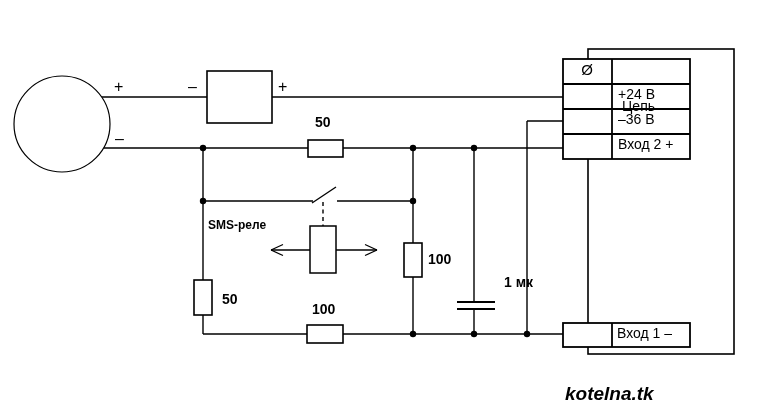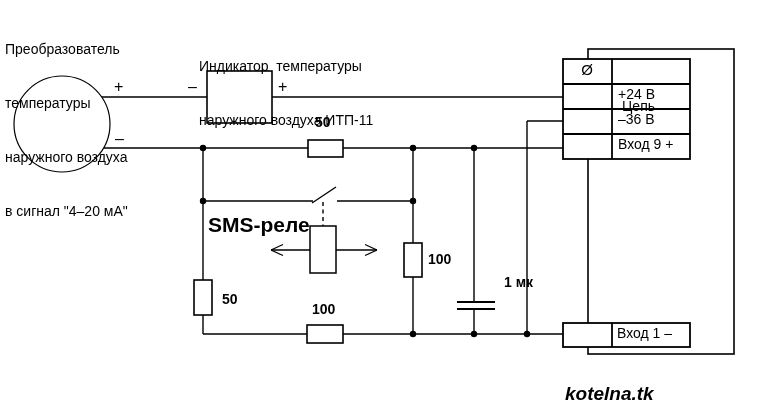--- a/index.html
+++ b/index.html
@@ -6,21 +6,21 @@
   html,body { margin:0; padding:0; background:var(--paper); }
   .stage {
     position:relative; width:770px; height:420px;
     background:var(--paper); color:var(--ink);
     font-family:"Liberation Sans", sans-serif; overflow:hidden;
   }
   .stage svg { position:absolute; left:0; top:0; }
   .cap { position:absolute; font-size:14px; line-height:18px; white-space:pre; }
   .lbl { position:absolute; font-size:14px; line-height:14px; white-space:pre;font-weight:bold; }
   .sign { position:absolute; font-size:16px; line-height:16px; }
-  .sms  { position:absolute; font-size:21px; line-height:16px; font-weight:bold; }
+  .sms  { position:absolute; font-size:12px; line-height:16px; font-weight:bold; }
   .wm   { position:absolute; font-size:19px; line-height:19px; font-weight:bold; font-style:italic; }
   .tcell{ position:absolute; font-size:14px; line-height:14px; white-space:pre; }
   .sym  { position:absolute; font-size:15px; line-height:15px; width:18px; text-align:center; }
 </style>
 </head>
 <body>
 
 <div class="stage">
 
   <svg width="770" height="420" viewBox="0 0 770 420">
@@ -87,47 +87,37 @@
       <line x1="563" y1="109" x2="690" y2="109"></line>
       <line x1="563" y1="134" x2="690" y2="134"></line>
       <line x1="612" y1="59" x2="612" y2="159"></line>
     </g>
     <g stroke="var(--ink)" stroke-width="1.8">
       <rect x="563" y="323" width="127" height="24" fill="var(--paper)"></rect>
       <line x1="612" y1="323" x2="612" y2="347"></line>
     </g>
   </svg>
 
-  <div class="cap" style="left:5px; top:4px;">
-    <div>Преобразователь</div>
-    <div>температуры</div>
-    <div>наружного воздуха</div>
-    <div>в сигнал "4–20 мА"</div>
-  </div>
 
-  <div class="cap" style="left:199px; top:21px;">
-    <div>Индикатор  температуры</div>
-    <div>наружного воздуха ИТП-11</div>
-  </div>
 
 
   <div class="sign" style="left:114px; top:79px;">+</div>
   <div class="sign" style="left:115px; top:131px;">–</div>
   <div class="sign" style="left:188px; top:79px;">–</div>
   <div class="sign" style="left:278px; top:79px;">+</div>
 
   <div class="lbl" style="left:315px; top:115px;">50</div>
   <div class="lbl" style="left:428px; top:252px;">100</div>
   <div class="lbl" style="left:222px; top:292px;">50</div>
   <div class="lbl" style="left:312px; top:302px;">100</div>
   <div class="lbl" style="left:504px; top:275px;">1 мк</div>
   <div class="sms" style="left:208px; top:217px;">SMS-реле</div>
 
   <div class="sym" style="left:578px; top:62px;">Ø</div>
   <div class="tcell" style="left:622px; top:68px;margin-top:31px;">Цепь</div>
   <div class="tcell" style="left:618px; top:87px;">+24 В</div>
   <div class="tcell" style="left:618px; top:112px;">–36 В</div>
-  <div class="tcell" style="left:618px; top:137px;">Вход 9 +</div>
+  <div class="tcell" style="left:618px; top:137px;">Вход 2 +</div>
   <div class="tcell" style="left:617px; top:326px;">Вход 1 –</div>
 
   <div class="wm" style="left:525px; top:384px;margin-left:40px;">kotelna.tk</div>
 
 </div>
 
 </body></html>

